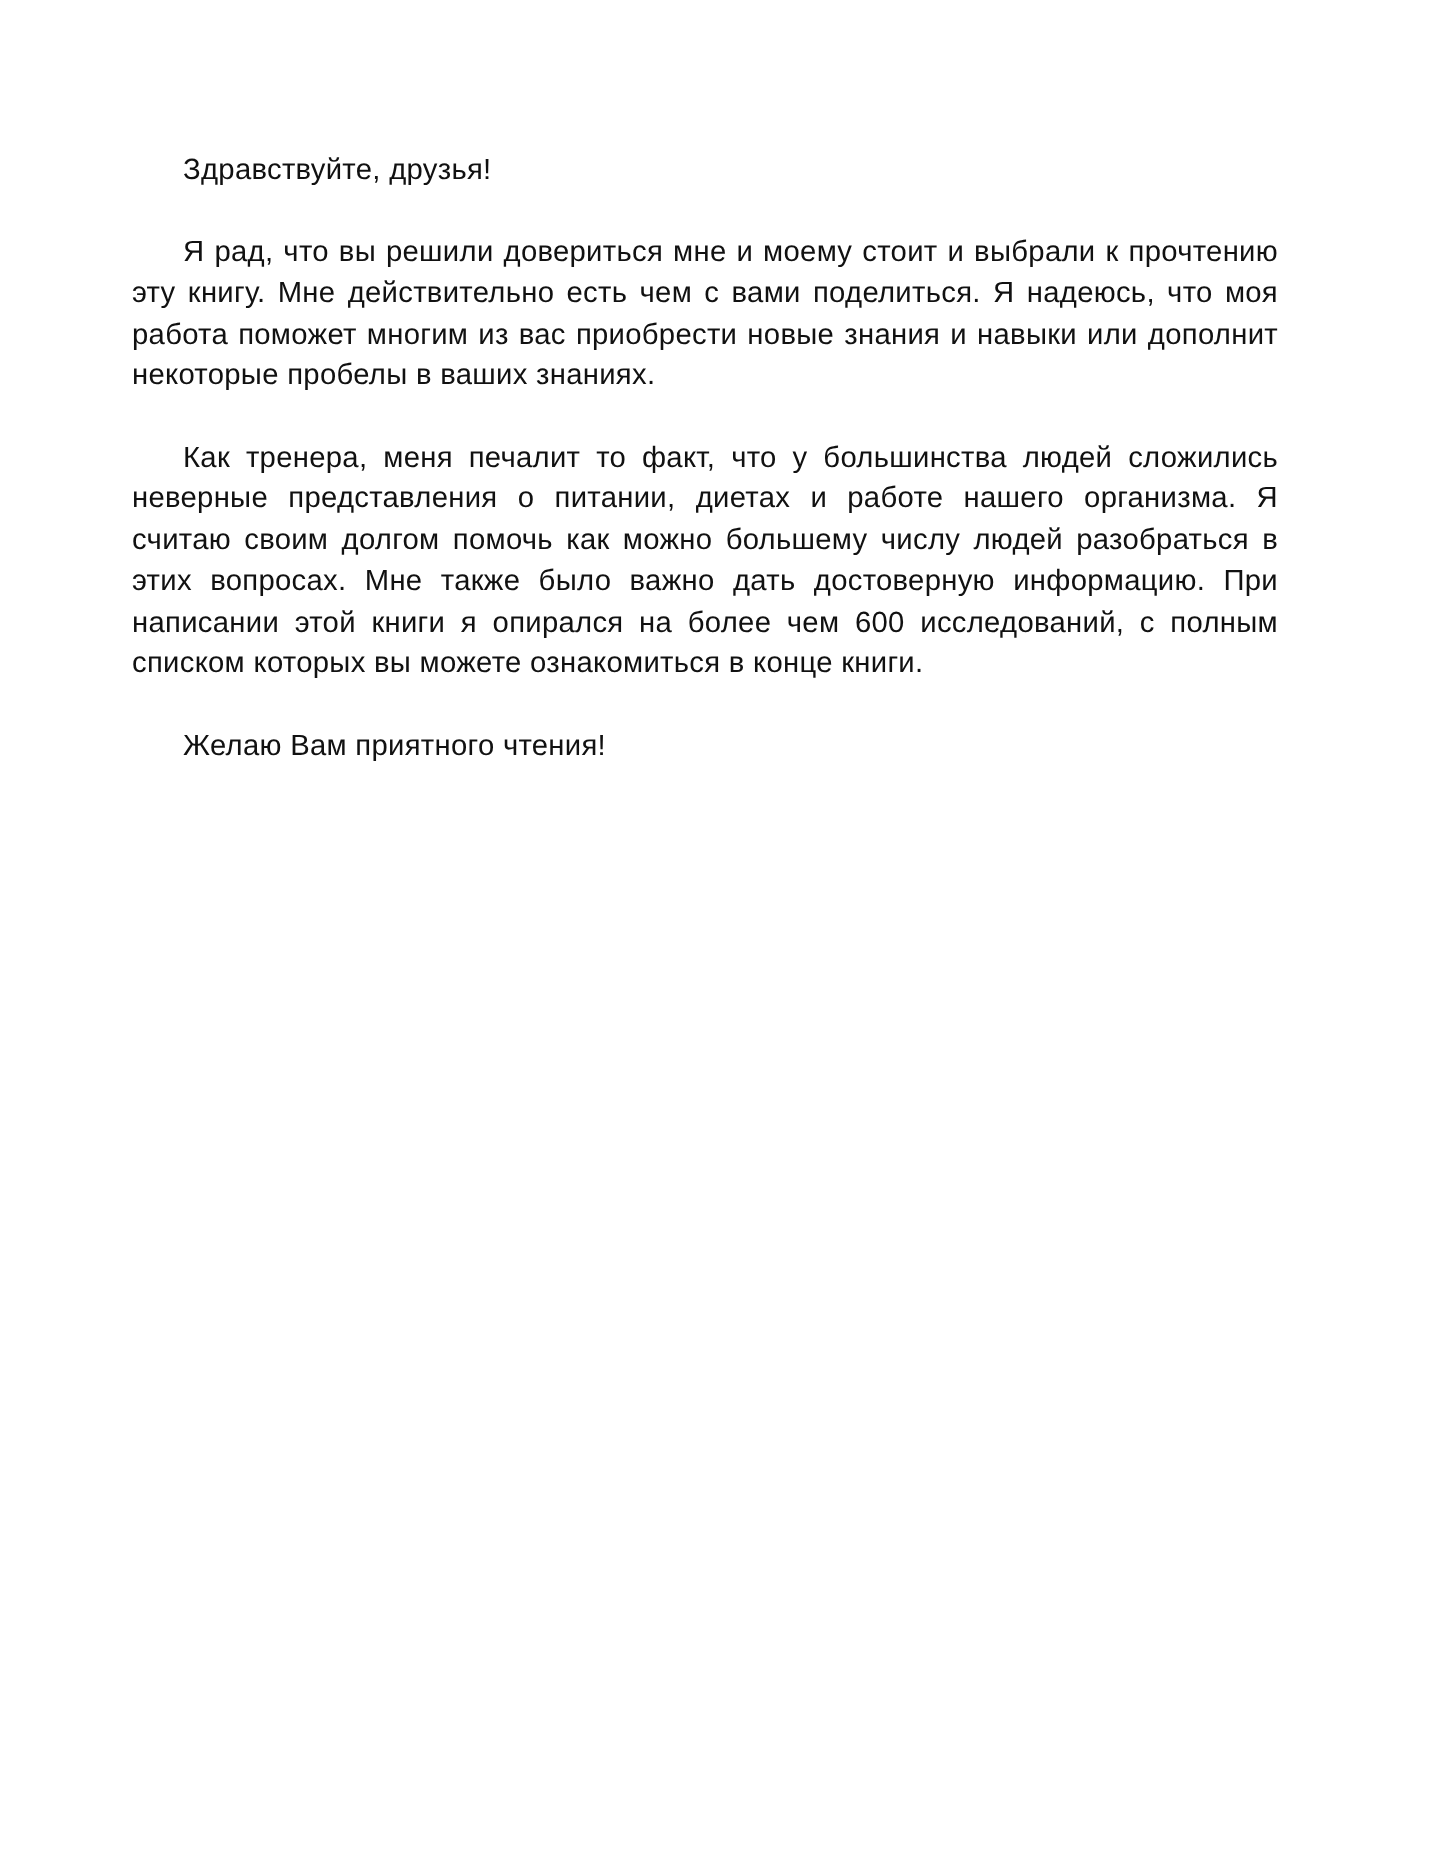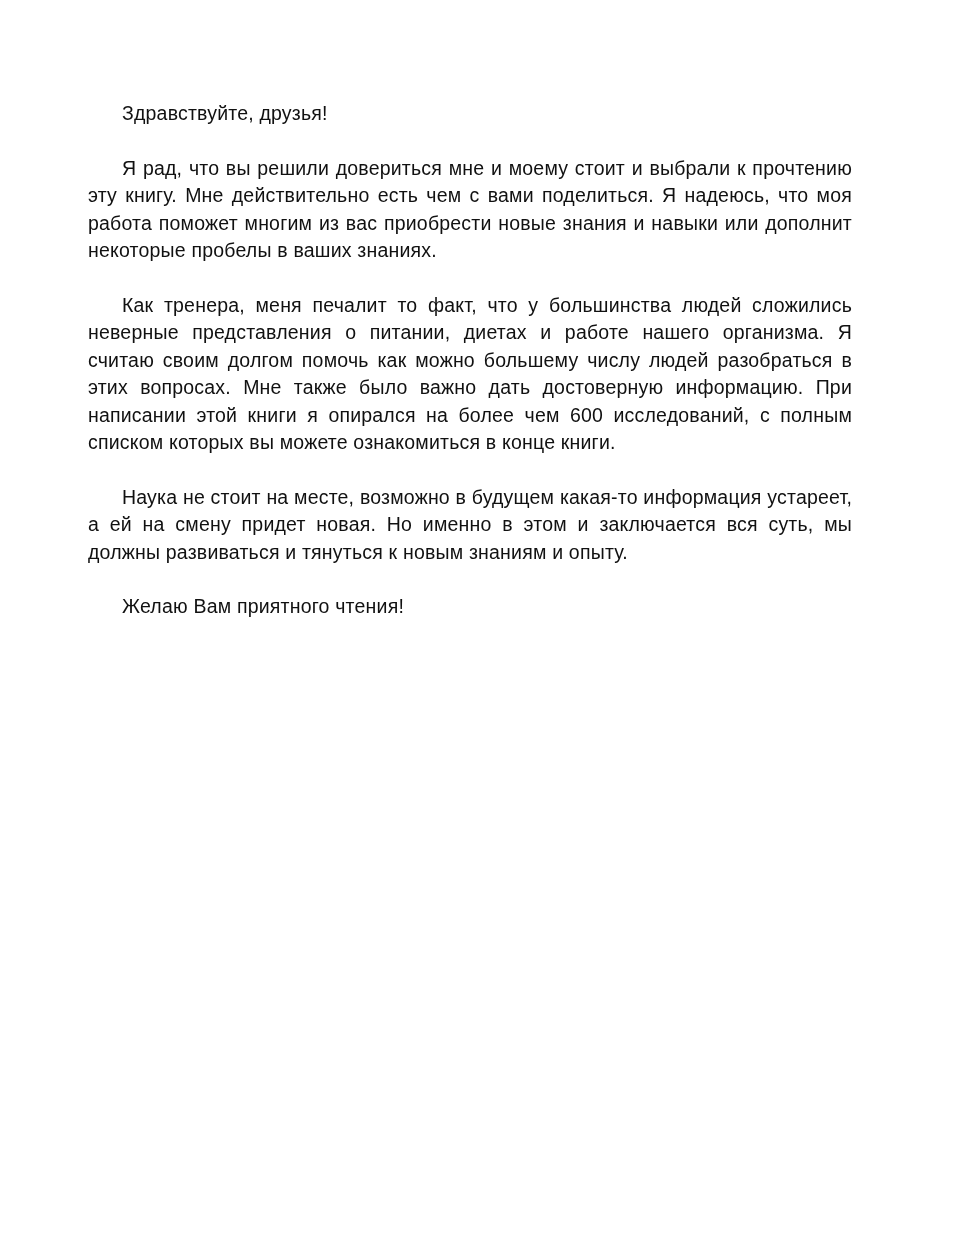--- a/index.html
+++ b/index.html
@@ -36,16 +36,15 @@
   }
 </style>
 </head>
 <body>
 
 <div class="page">
   <div class="text-block">
     <p class="no-justify">Здравствуйте, друзья!</p>
     <p>Я рад, что вы решили довериться мне и моему стоит и выбрали к прочтению эту книгу. Мне действительно есть чем с вами поделиться. Я надеюсь, что моя работа поможет многим из вас приобрести новые знания и навыки или дополнит некоторые пробелы в ваших знаниях.</p>
     <p>Как тренера, меня печалит то факт, что у большинства людей сложились неверные представления о питании, диетах и работе нашего организма. Я считаю своим долгом помочь как можно большему числу людей разобраться в этих вопросах. Мне также было важно дать достоверную информацию. При написании этой книги я опирался на более чем 600 исследований, с полным списком которых вы можете ознакомиться в конце книги.</p>
-    <p>Наука не стоит на месте, возможно в будущем какая-то информация устареет, а ей на смену придет новая. Но именно в этом и заключается вся суть, мы должны развиваться и тянуться к новым знаниям и опыту.</p>
     <p class="no-justify">Желаю Вам приятного чтения!</p>
   </div>
 </div>
 
 </body></html>

